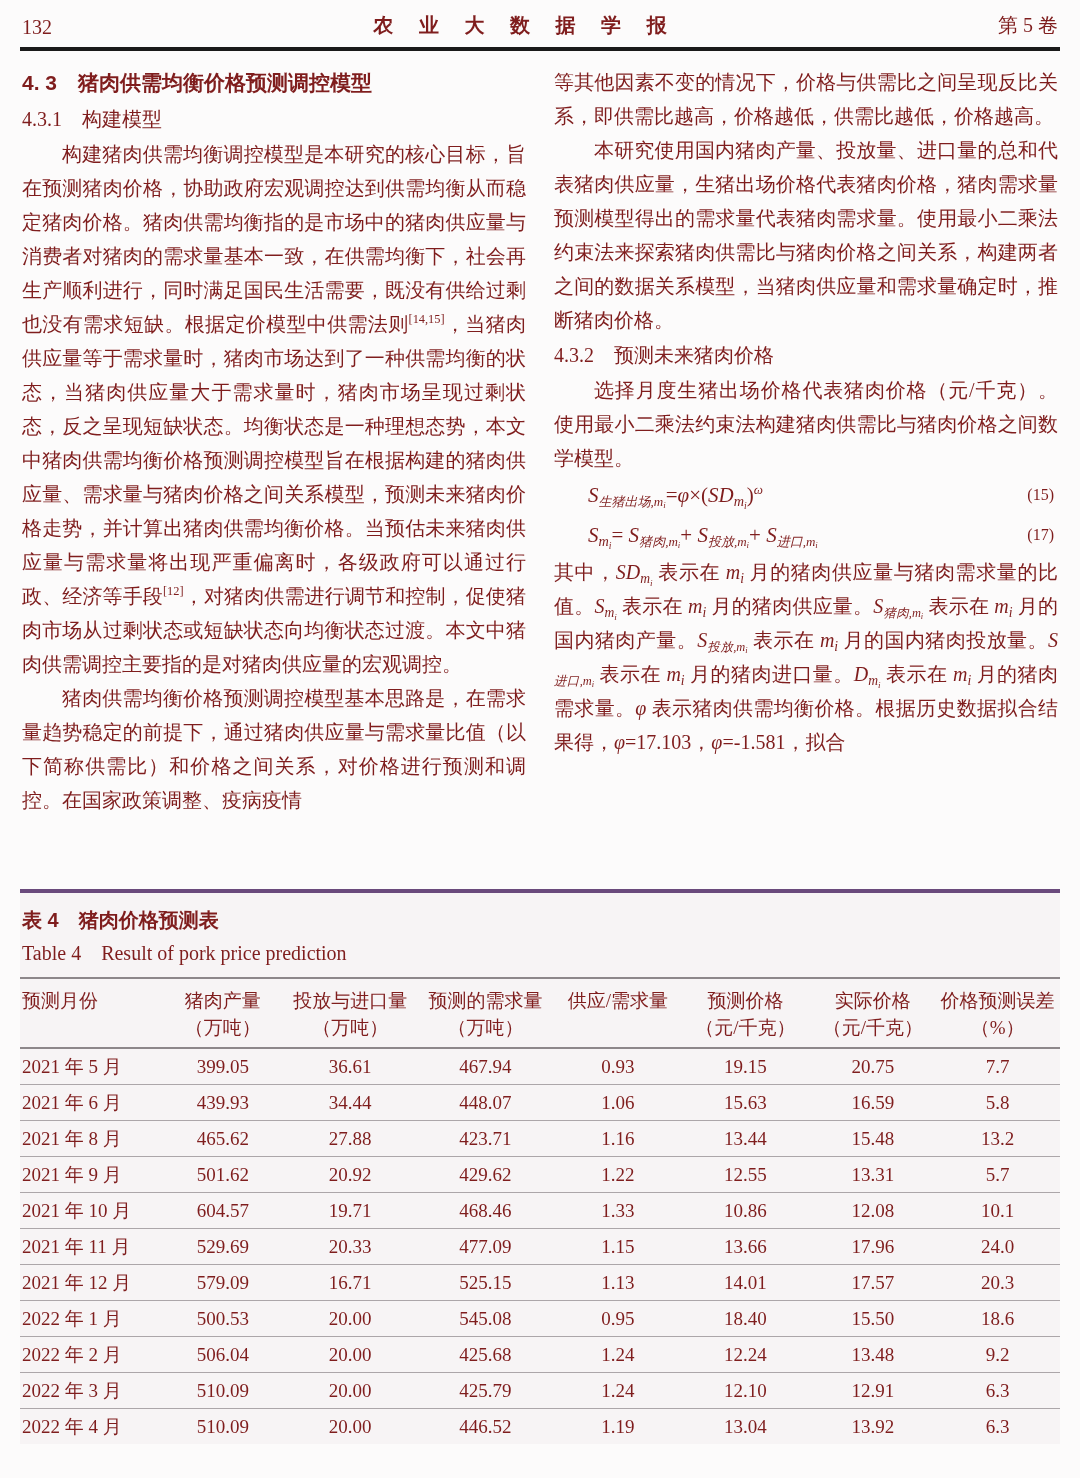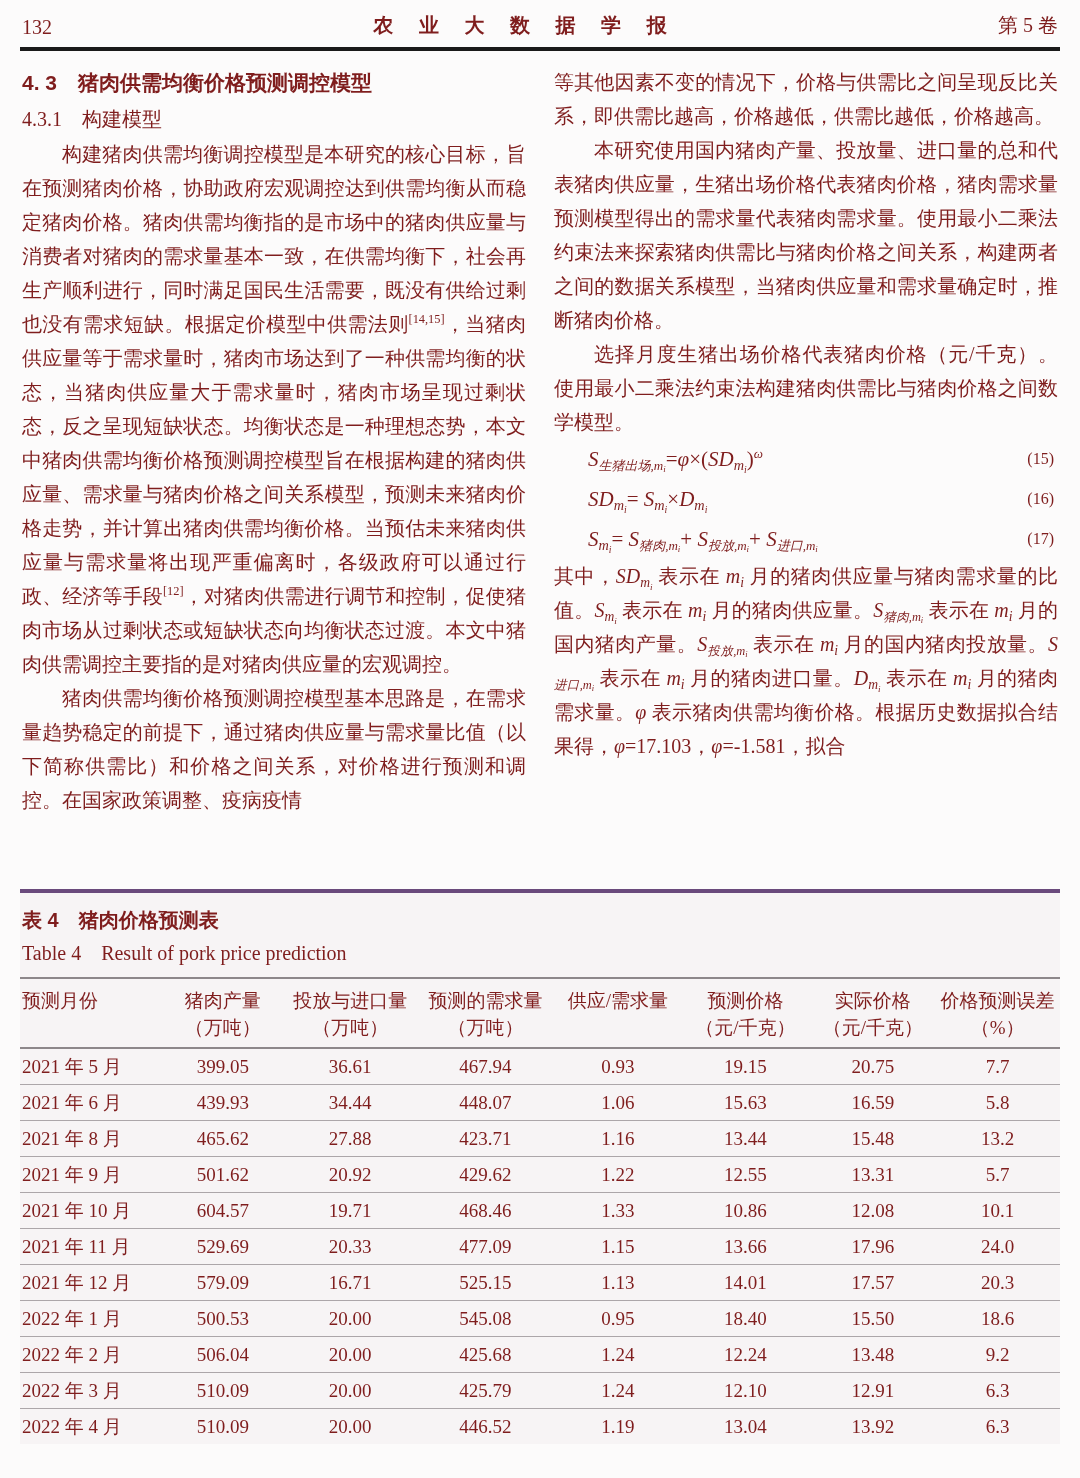--- a/index.html
+++ b/index.html
@@ -112,29 +112,26 @@
     <div class="col">
       <h1>4. 3　猪肉供需均衡价格预测调控模型</h1>
       <h2>4.3.1　构建模型</h2>
       <p class="indent">构建猪肉供需均衡调控模型是本研究的核心目标，旨在预测猪肉价格，协助政府宏观调控达到供需均衡从而稳定猪肉价格。猪肉供需均衡指的是市场中的猪肉供应量与消费者对猪肉的需求量基本一致，在供需均衡下，社会再生产顺利进行，同时满足国民生活需要，既没有供给过剩也没有需求短缺。根据定价模型中供需法则<sup>[14,15]</sup>，当猪肉供应量等于需求量时，猪肉市场达到了一种供需均衡的状态，当猪肉供应量大于需求量时，猪肉市场呈现过剩状态，反之呈现短缺状态。均衡状态是一种理想态势，本文中猪肉供需均衡价格预测调控模型旨在根据构建的猪肉供应量、需求量与猪肉价格之间关系模型，预测未来猪肉价格走势，并计算出猪肉供需均衡价格。当预估未来猪肉供应量与需求量将出现严重偏离时，各级政府可以通过行政、经济等手段<sup>[12]</sup>，对猪肉供需进行调节和控制，促使猪肉市场从过剩状态或短缺状态向均衡状态过渡。本文中猪肉供需调控主要指的是对猪肉供应量的宏观调控。</p>
       <p class="indent">猪肉供需均衡价格预测调控模型基本思路是，在需求量趋势稳定的前提下，通过猪肉供应量与需求量比值（以下简称供需比）和价格之间关系，对价格进行预测和调控。在国家政策调整、疫病疫情</p>
     </div>
 
     <div class="col">
       <p>等其他因素不变的情况下，价格与供需比之间呈现反比关系，即供需比越高，价格越低，供需比越低，价格越高。</p>
       <p class="indent">本研究使用国内猪肉产量、投放量、进口量的总和代表猪肉供应量，生猪出场价格代表猪肉价格，猪肉需求量预测模型得出的需求量代表猪肉需求量。使用最小二乘法约束法来探索猪肉供需比与猪肉价格之间关系，构建两者之间的数据关系模型，当猪肉供应量和需求量确定时，推断猪肉价格。</p>
+      <h2>4.3.2　预测未来猪肉价格</h2>
       <p class="indent">选择月度生猪出场价格代表猪肉价格（元/千克）。使用最小二乘法约束法构建猪肉供需比与猪肉价格之间数学模型。</p>
 
       <div class="eq">
         <span class="eq-body"><i>S</i><span class="cs">生猪出场,<i>m<sub>i</sub></i></span>=<i>φ</i>×(<i>SD</i><sub><i>m<sub>i</sub></i></sub>)<sup><i>ω</i></sup></span>
         <span class="eq-num">(15)</span>
-      </div>
-      <div class="eq">
-        <span class="eq-body"><i>SD</i><sub><i>m<sub>i</sub></i></sub>= <i>S</i><sub><i>m<sub>i</sub></i></sub>×<i>D</i><sub><i>m<sub>i</sub></i></sub></span>
-        <span class="eq-num">(16)</span>
       </div>
       <div class="eq">
         <span class="eq-body"><i>S</i><sub><i>m<sub>i</sub></i></sub>= <i>S</i><span class="cs">猪肉,<i>m<sub>i</sub></i></span>+ <i>S</i><span class="cs">投放,<i>m<sub>i</sub></i></span>+ <i>S</i><span class="cs">进口,<i>m<sub>i</sub></i></span></span>
         <span class="eq-num">(17)</span>
       </div>
 
       <p>其中，<i>SD</i><sub><i>m<sub>i</sub></i></sub> 表示在 <i>m<sub>i</sub></i> 月的猪肉供应量与猪肉需求量的比值。<i>S</i><sub><i>m<sub>i</sub></i></sub> 表示在 <i>m<sub>i</sub></i> 月的猪肉供应量。<i>S</i><span class="cs">猪肉,<i>m<sub>i</sub></i></span> 表示在 <i>m<sub>i</sub></i> 月的国内猪肉产量。<i>S</i><span class="cs">投放,<i>m<sub>i</sub></i></span> 表示在 <i>m<sub>i</sub></i> 月的国内猪肉投放量。<i>S</i><span class="cs">进口,<i>m<sub>i</sub></i></span> 表示在 <i>m<sub>i</sub></i> 月的猪肉进口量。<i>D</i><sub><i>m<sub>i</sub></i></sub> 表示在 <i>m<sub>i</sub></i> 月的猪肉需求量。<i>φ</i> 表示猪肉供需均衡价格。根据历史数据拟合结果得，<i>φ</i>=17.103，<i>φ</i>=-1.581，拟合</p>
     </div>
   </div>
 

